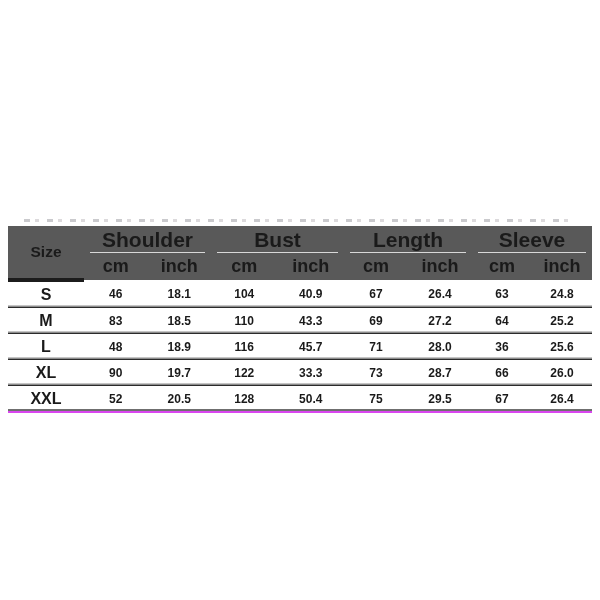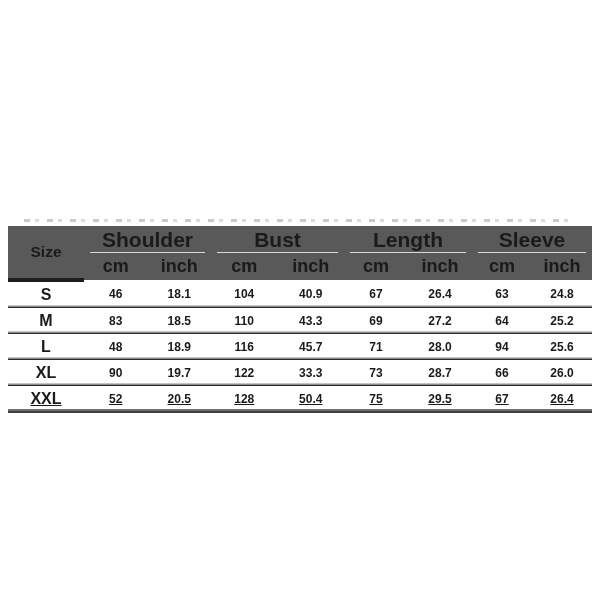--- a/index.html
+++ b/index.html
@@ -93,23 +93,22 @@
 
   
   tbody td {
     height: 25px;
     font-size: 12px;
     border-bottom: 1.5px solid #2b2b2b;
     box-shadow: inset 0 -4px 0 -2.5px #8c8c8c;
     background: #ffffff;
   }
   tbody tr:last-child td {
-    border-bottom: 2px solid #404040;
+    border-bottom: 2px solid #d946ef;
     box-shadow: inset 0 -5px 0 -3px #6f6f6f;
-    text-decoration: underline;
   }
   tbody td.size-col {
     font-size: 16px;
   }
 </style>
 </head>
 <body>
 
 <div id="chart-wrap">
 
@@ -171,21 +170,21 @@
         <td>25.2</td>
       </tr>
       <tr>
         <td class="size-col">L</td>
         <td>48</td>
         <td>18.9</td>
         <td>116</td>
         <td>45.7</td>
         <td>71</td>
         <td>28.0</td>
-        <td>94</td>
+        <td>36</td>
         <td>25.6</td>
       </tr>
       <tr>
         <td class="size-col">XL</td>
         <td>90</td>
         <td>19.7</td>
         <td>122</td>
         <td>33.3</td>
         <td>73</td>
         <td>28.7</td>

